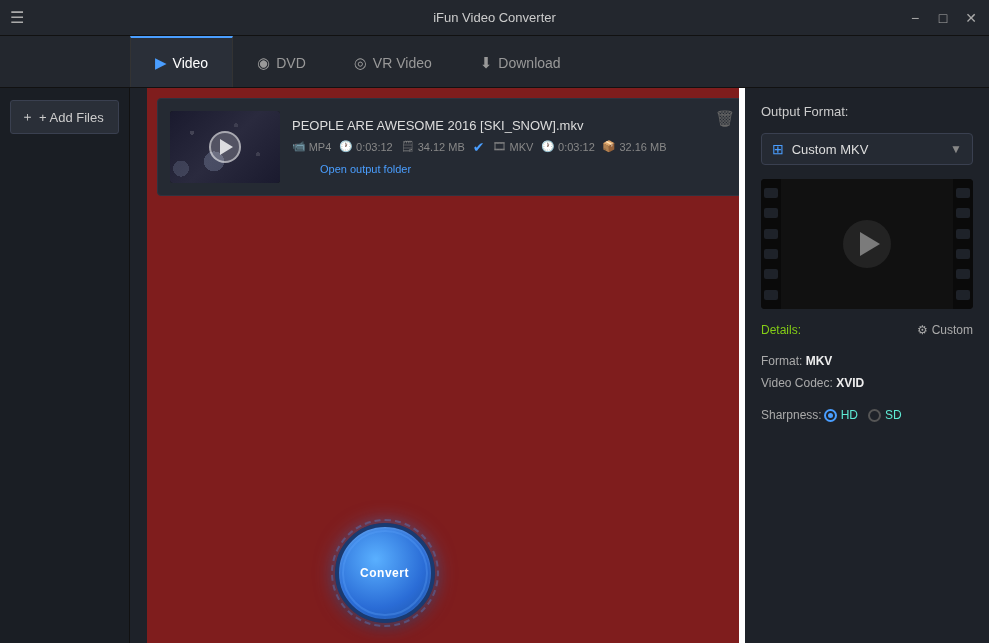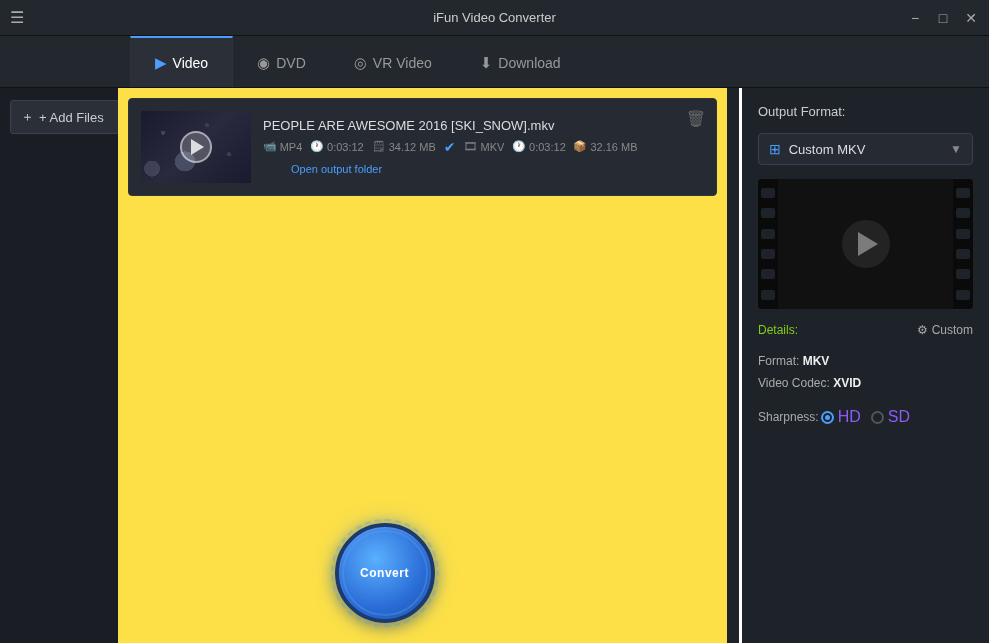--- a/index.html
+++ b/index.html
@@ -110,25 +110,25 @@
       border-radius: 3px;
       display: flex;
       align-items: center;
       gap: 5px;
       width: calc(100% - 20px);
     }
 
     
     .main-area {
       position: absolute;
-      left: 118px;
+      left: 147px;
       top: 88px;
       width: 609px;
       height: calc(643px - 88px);
-      background: #fde047;
+      background: #7f1d1d;
       overflow: hidden;
     }
 
     
     .file-list {
       padding: 10px;
     }
     .file-item {
       background: #252a33;
       border: 1px solid #2e3340;
@@ -234,21 +234,21 @@
     }
 
     
     .right-panel {
       position: absolute;
       right: 0;
       top: 88px;
       width: 250px;
       height: calc(643px - 88px);
       background: #1e2229;
-      border-left: 3px solid #ffffff;
+      border-left: 6px solid #ffffff;
       padding: 16px;
       display: flex;
       flex-direction: column;
       gap: 14px;
     }
 
     .output-label {
       color: #ccc;
       font-size: 13px;
       font-weight: 500;
@@ -385,21 +385,21 @@
     }
     .radio-circle.selected {
       border-color: #4a9eff;
     }
     .radio-dot {
       width: 5px;
       height: 5px;
       border-radius: 50%;
       background: #4a9eff;
     }
-    .radio-label { color: #8b5cf6; font-size: 16px; }
+    .radio-label { color: #5eead4; font-size: 12px; }
 
     
     .convert-btn-container {
       position: absolute;
       bottom: 20px;
       left: 50%;
       transform: translateX(-50%);
       
       left: calc(130px + 609px/2);
     }

